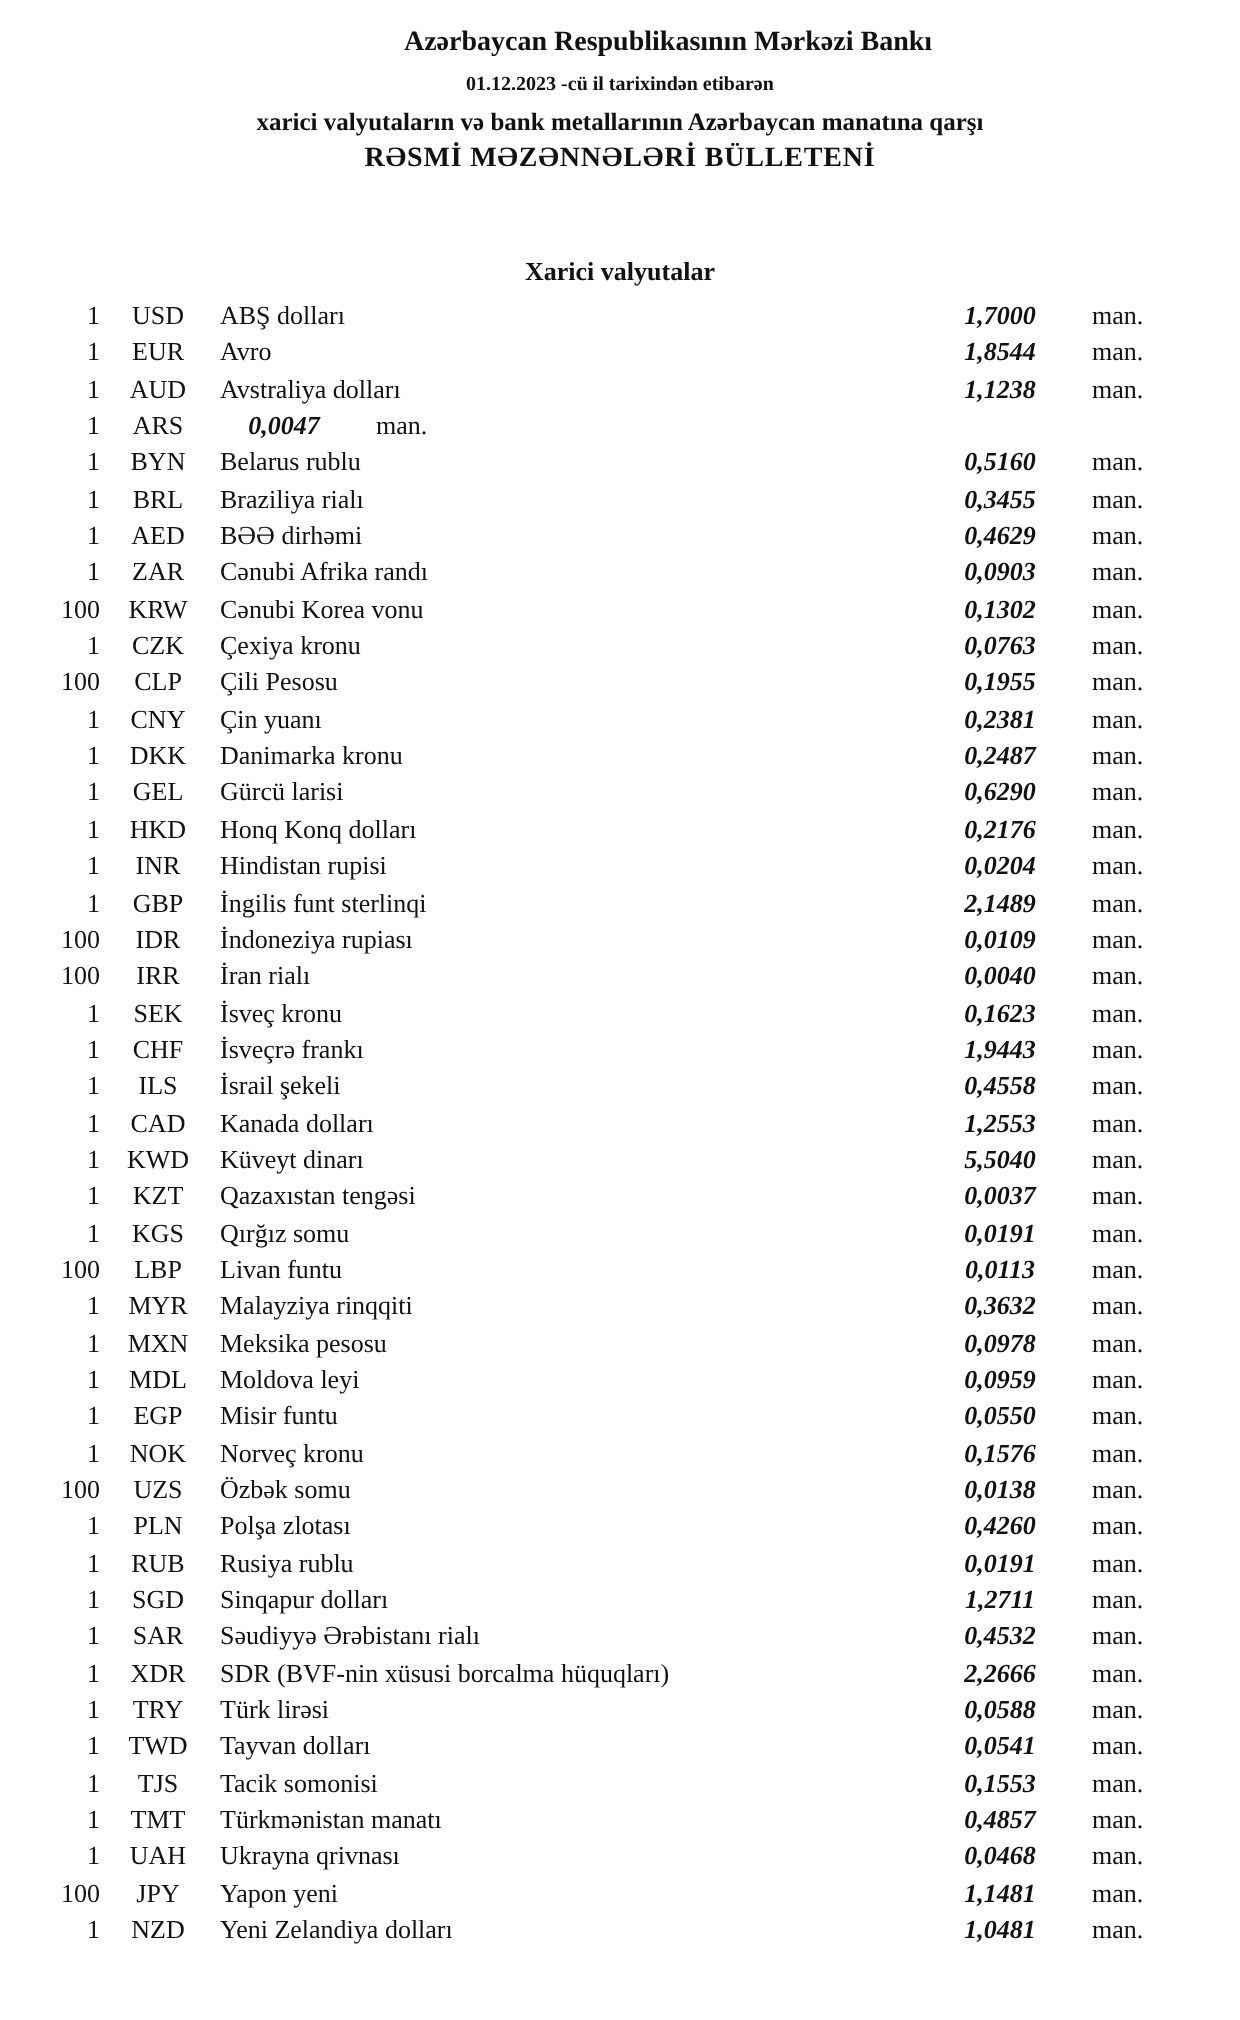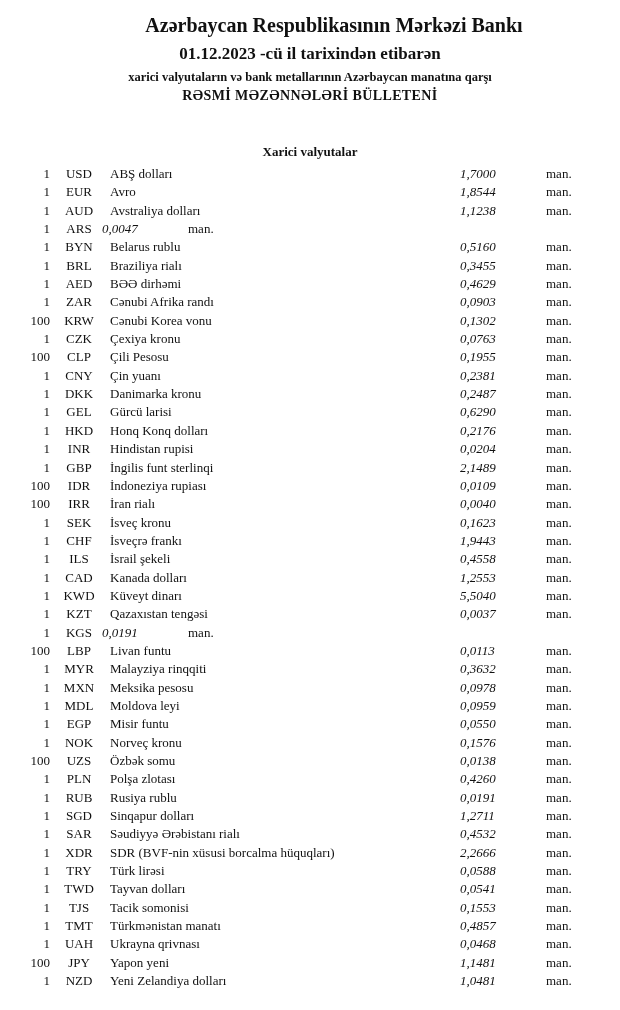--- a/index.html
+++ b/index.html
@@ -12,27 +12,27 @@
   .page {
     width: 620px;
     height: 1010px;
     box-sizing: border-box;
     padding-top: 12px;
     overflow: hidden;
     background: #ffffff;
   }
   .doc-header { text-align: center; }
   .doc-title {
-    font-size: 20px;
+    font-size: 14px;
     font-weight: bold;
     margin: 2px 0 7px 0;
     padding-left: 48px;
   }
   .doc-date {
-    font-size: 17px;
+    font-size: 10px;
     font-weight: bold;
     margin: 0 0 6px 0;
   }
   .doc-subtitle {
     font-size: 12.5px;
     font-weight: bold;
     margin: 0 0 3px 0;
   }
   .doc-bulletin {
     font-size: 14px;
@@ -55,21 +55,21 @@
     display: flex;
     align-items: baseline;
     height: 18.35px;
     font-size: 13px;
     line-height: 18.35px;
     white-space: nowrap;
   }
   .col-qty   { width: 26px;  text-align: right; flex: none; }
   .col-code  { width: 46px;  text-align: center; flex: none; margin-left: 6px; }
   .col-name  { flex: 1 1 auto; text-align: left; padding-left: 8px; overflow: hidden; }
-  .col-rate  { width: 80px;  text-align: left; flex: none; font-weight: normal; font-style: italic; }
+  .col-rate  { width: 80px;  text-align: center; flex: none; font-weight: bold; font-style: italic; }
   .col-man   { width: 42px;  text-align: left; flex: none; padding-left: 6px; }
 </style>
 </head>
 <body>
 
 <div class="page">
 
   <div class="doc-header">
     <div class="doc-title">Azərbaycan Respublikasının Mərkəzi Bankı</div>
     <div class="doc-date">01.12.2023 -cü il tarixindən etibarən</div>
@@ -250,20 +250,21 @@
       <div class="row">
         <span class="col-qty">1</span>
         <span class="col-code">KZT</span>
         <span class="col-name">Qazaxıstan tengəsi</span>
         <span class="col-rate">0,0037</span>
         <span class="col-man">man.</span>
       </div>
       <div class="row">
         <span class="col-qty">1</span>
         <span class="col-code">KGS</span>
+        <span class="col-name">Qırğız somu</span>
         <span class="col-rate">0,0191</span>
         <span class="col-man">man.</span>
       </div>
       <div class="row">
         <span class="col-qty">100</span>
         <span class="col-code">LBP</span>
         <span class="col-name">Livan funtu</span>
         <span class="col-rate">0,0113</span>
         <span class="col-man">man.</span>
       </div>

